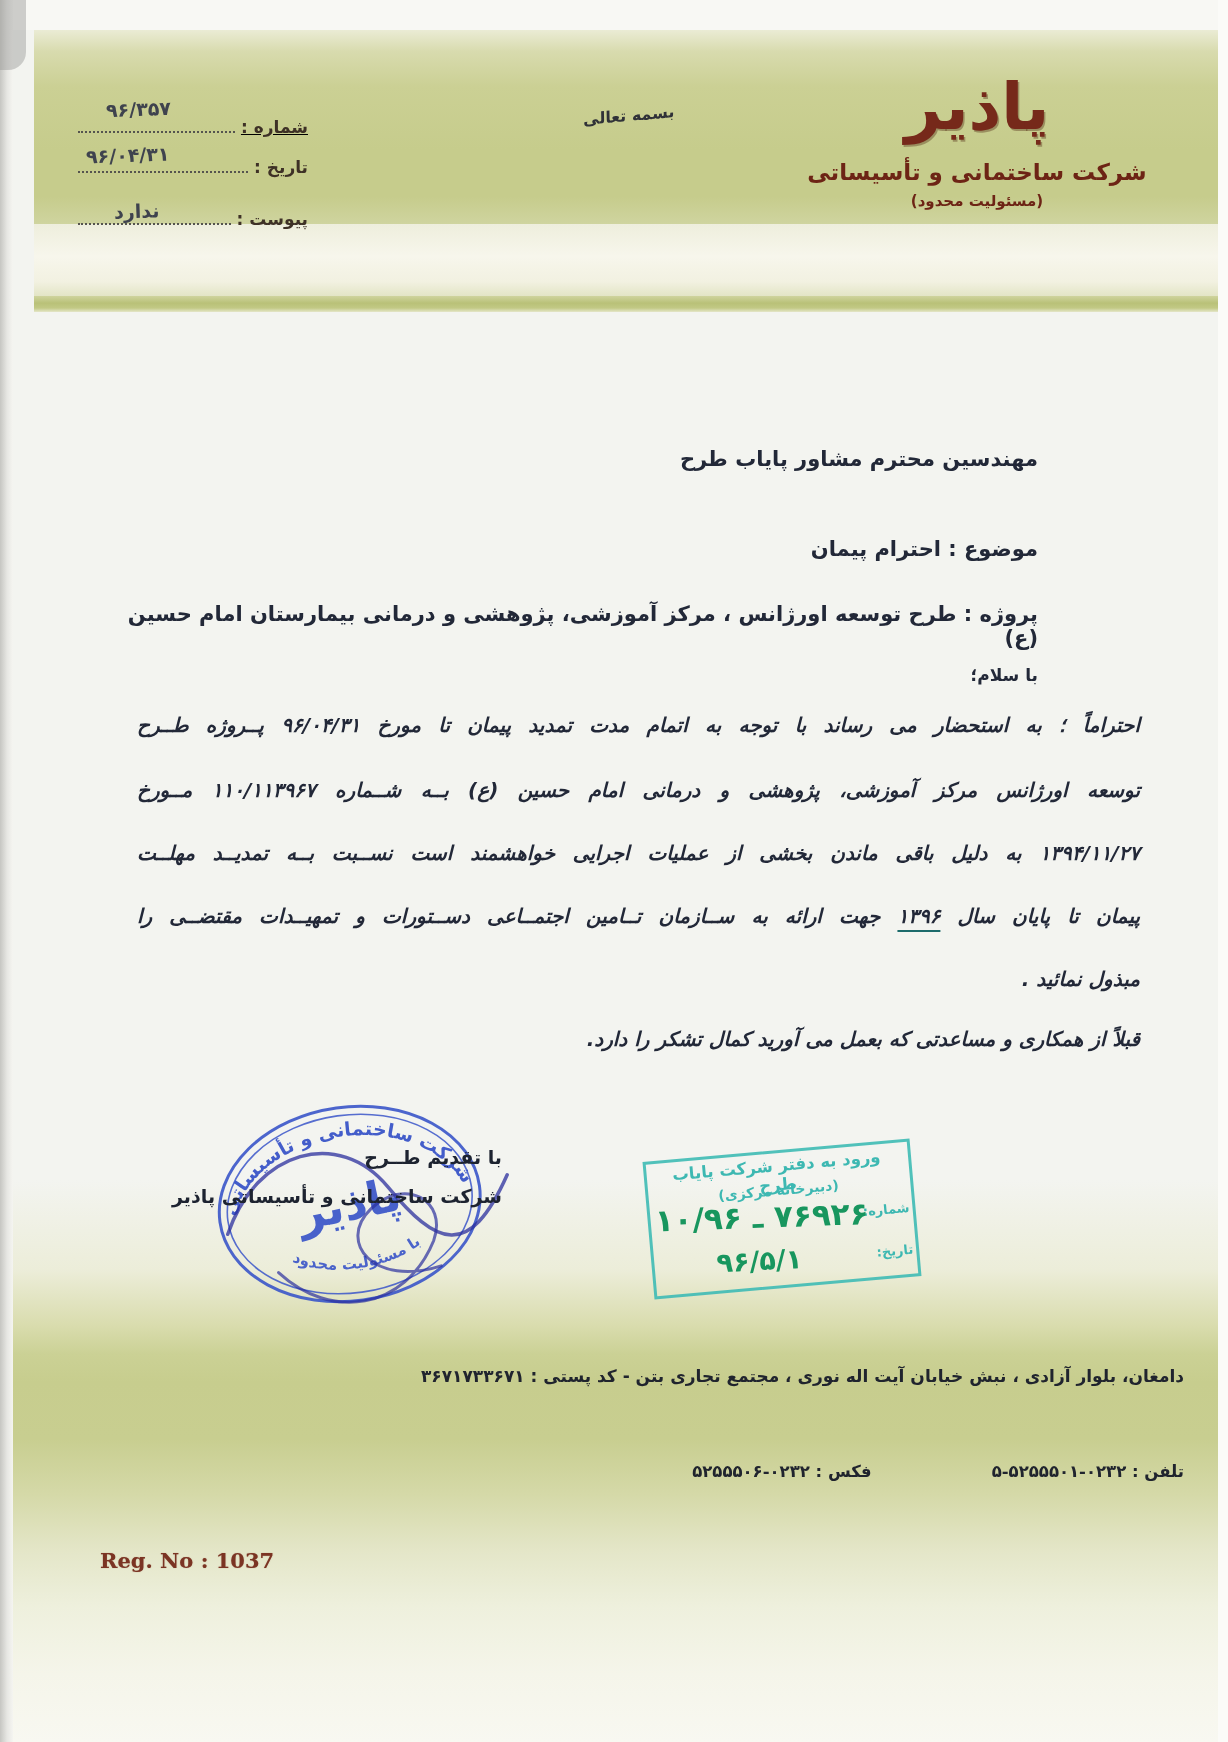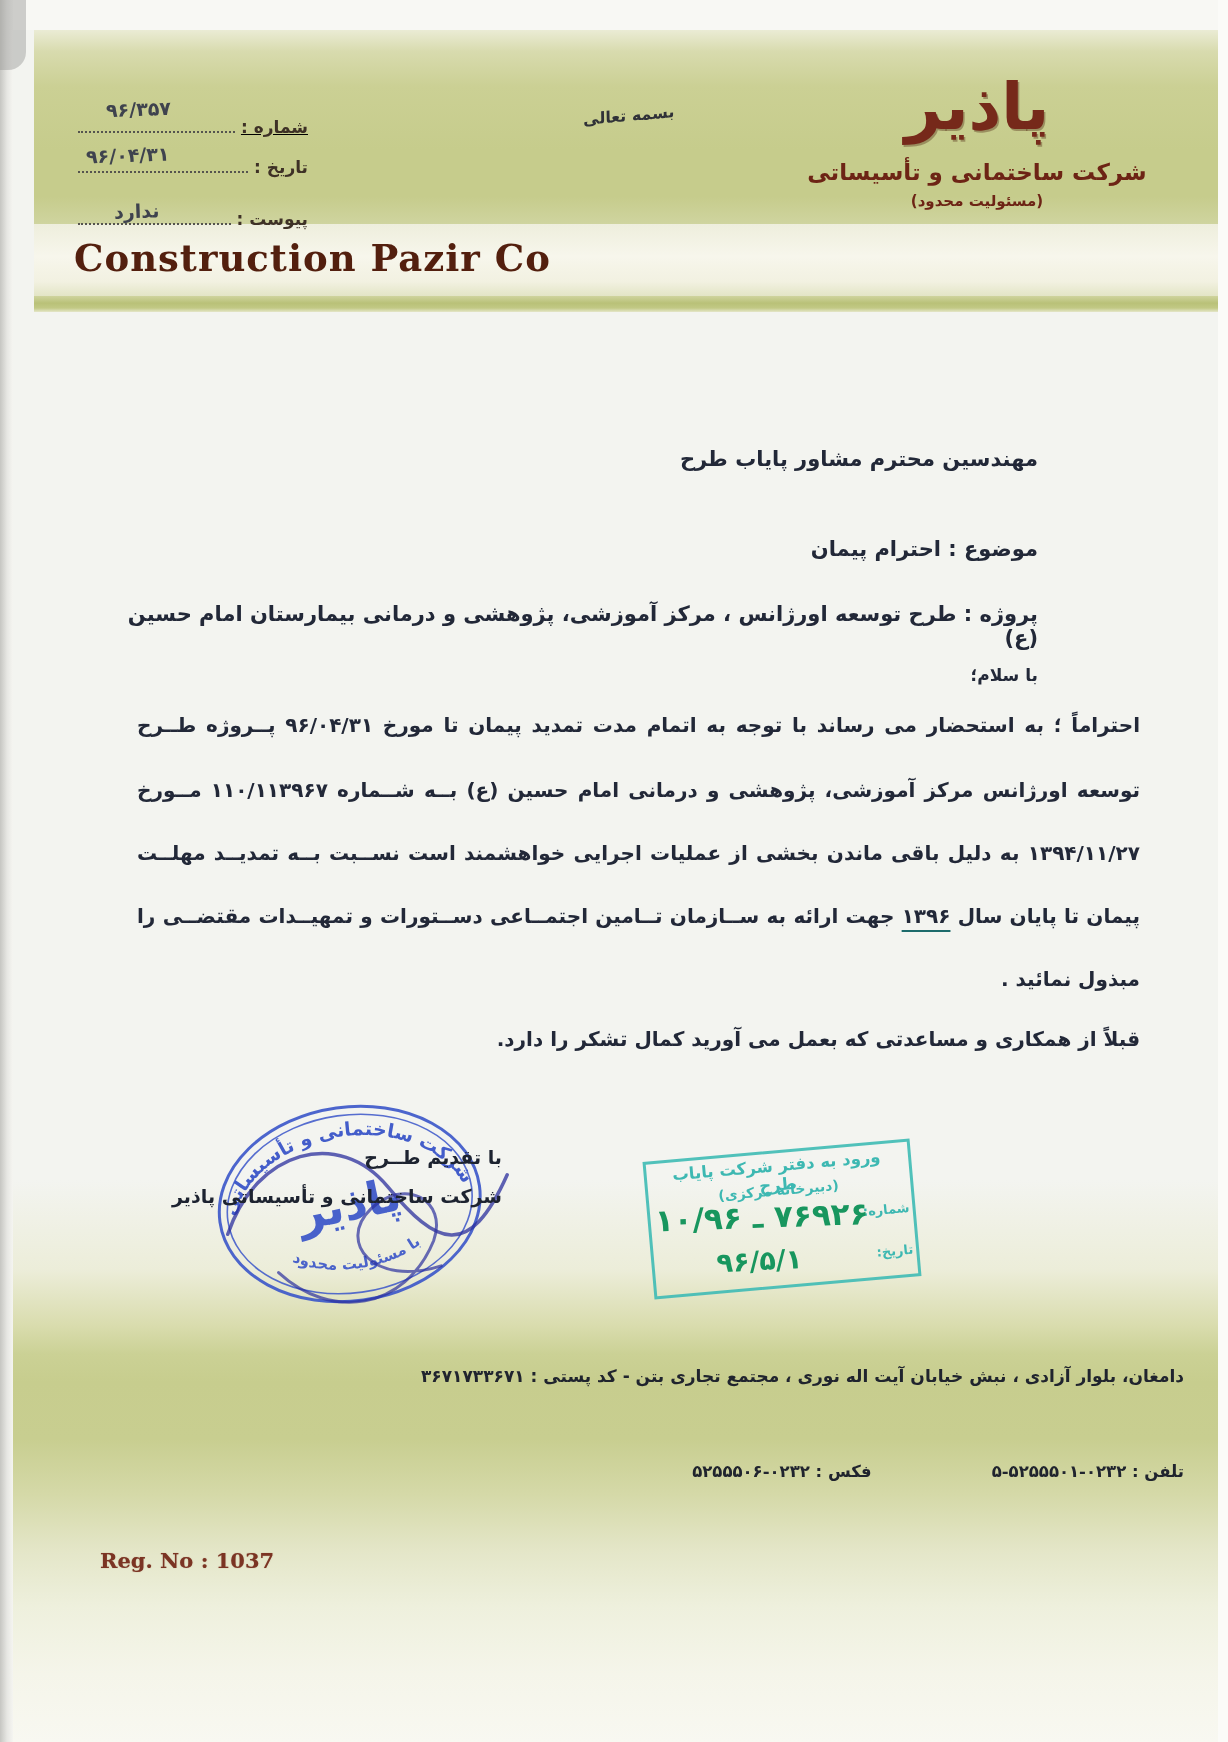--- a/index.html
+++ b/index.html
@@ -33,21 +33,21 @@
   .logo{position:absolute;right:78px;top:58px;width:346px;text-align:center;direction:rtl;}
   .logo-title{font-size:64px;line-height:1.55;font-weight:700;color:#76291a;text-shadow:1.5px 1.5px 0 rgba(70,25,10,.35);}
   .logo-sub{font-size:23px;font-weight:700;color:#6d2415;margin-top:2px;}
   .logo-type{font-size:15px;font-weight:700;color:#6d2415;margin-top:7px;}
   .company-en{position:absolute;left:74px;top:236px;font-family:"DejaVu Serif",serif;font-weight:700;
     font-size:37px;color:#531f0e;letter-spacing:1px;}
   
   .headings{position:absolute;left:118px;right:190px;direction:rtl;text-align:right;color:#222838;}
   .h-line{position:absolute;right:0;left:0;font-weight:700;font-size:21px;}
   .para{position:absolute;left:133px;right:88px;direction:rtl;color:#222838;}
-  .p-line{position:absolute;left:4px;right:0;font-size:20px;font-weight:600;text-align:justify;text-align-last:justify;}
+  .p-line{position:absolute;left:4px;right:0;font-size:20px;font-weight:600;text-align:justify;text-align-last:justify;font-style:italic;}
   .p-line.endline{text-align:right;text-align-last:right;}
   .year-underline{text-decoration:underline;text-decoration-color:#1c6b6b;text-decoration-thickness:2px;text-underline-offset:7px;}
   
   .sig-text{position:absolute;right:726px;direction:rtl;text-align:right;color:#1d2330;z-index:4;white-space:nowrap;}
   .sig-respect{font-size:19px;font-weight:700;}
   .sig-company{font-size:19px;font-weight:700;}
   .stamp-blue{position:absolute;left:200px;top:1092px;width:300px;height:228px;transform:rotate(-8deg);z-index:3;overflow:visible;}
   
   .stamp-entry{position:absolute;left:648px;top:1150px;width:262px;height:132px;border:3px solid rgba(66,188,181,.92);
     transform:rotate(-5deg);z-index:3;direction:rtl;}
@@ -95,21 +95,20 @@
     <span class="ref-value" style="top:-8px;left:36px;">ندارد</span>
   </div>
 
   <div class="bismillah">بسمه تعالی</div>
 
   <div class="logo">
     <div class="logo-title">پاذیر</div>
     <div class="logo-sub">شرکت ساختمانی و تأسیساتی</div>
     <div class="logo-type">(مسئولیت محدود)</div>
   </div>
-  <div class="company-en">Construction Pazir Co</div>
 
   <div class="headings">
     <div class="h-line" style="top:447px;">مهندسین محترم مشاور پایاب طرح</div>
     <div class="h-line" style="top:537px;">موضوع : احترام پیمان</div>
     <div class="h-line" style="top:602px;">پروژه : طرح توسعه اورژانس ، مرکز آموزشی، پژوهشی و درمانی بیمارستان امام حسین (ع)</div>
     <div class="h-line" style="top:665px;font-size:17px;">با سلام؛</div>
   </div>
 
   <div class="para">
     <div class="p-line" style="top:713px;">احتراماً ؛ به استحضار می رساند با توجه به اتمام مدت تمدید پیمان تا مورخ ۹۶/۰۴/۳۱ پــروژه طــرح</div>

